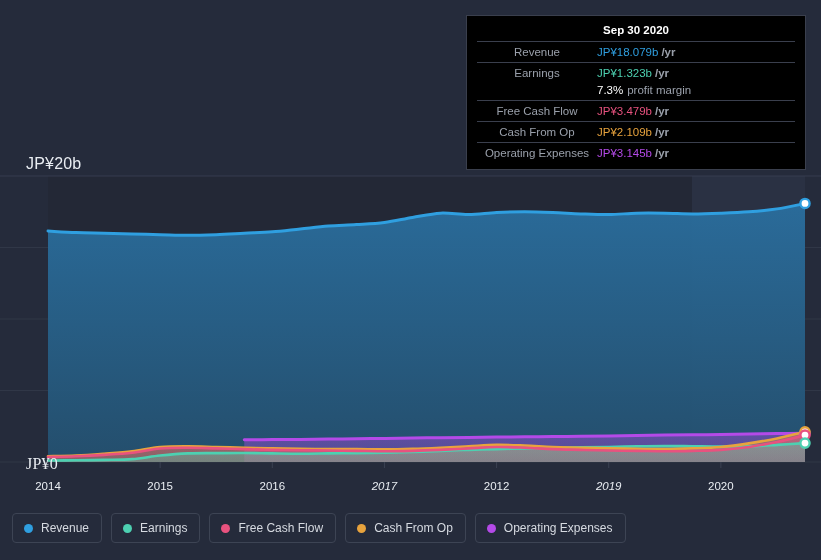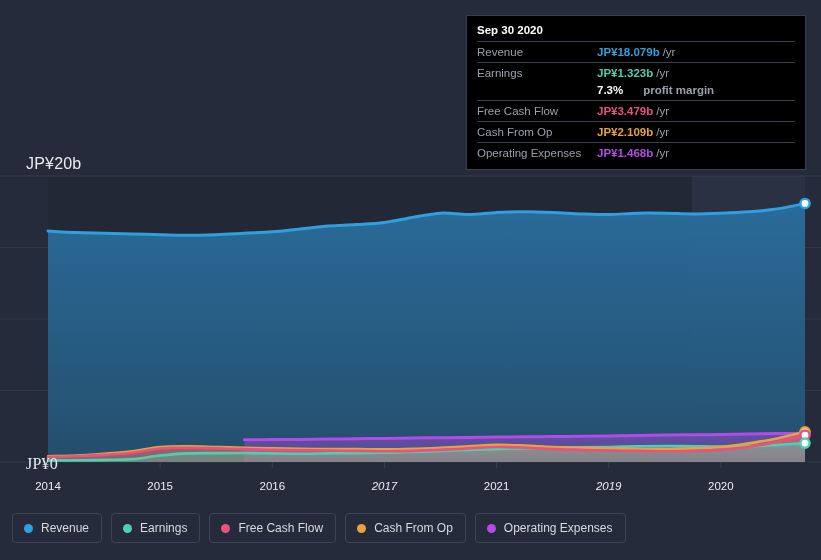--- a/index.html
+++ b/index.html
@@ -39,20 +39,21 @@
 
   
   .tooltip{
     position:absolute;
     left:466px;top:15px;
     width:340px;
     background:#000000;
     border:1px solid #3a3f4d;
     box-sizing:border-box;
     padding:7px 10px 6px 10px;
+    text-align:center;
   }
   .tt-title{
     color:#ffffff;
     font-size:11.5px;
     font-weight:bold;
     padding:1px 0 5px 0;
   }
   .tt-row{
     display:flex;
     align-items:baseline;
@@ -62,34 +63,34 @@
     line-height:14px;
   }
   .tt-row.noline{border-top:none;padding-top:0;}
   .tt-label{
     color:#9aa0ab;
     width:120px;
     flex:0 0 120px;
     white-space:nowrap;
   }
   .tt-val{
-    font-weight:bold;
+    font-weight:normal;
     white-space:nowrap;
   }
   .tt-unit{
     color:#9aa0ab;
-    font-weight:normal;
+    font-weight:bold;
     margin-left:3px;
   }
   .tt-sub{
     color:#9aa0ab;
-    font-weight:bold;
-    margin-left:20px;
-  }
-  .tt-margin{color:#ffffff;font-weight:bold;}
+    font-weight:normal;
+    margin-left:4px;
+  }
+  .tt-margin{color:#ffffff;font-weight:normal;}
 
   
   .legend{
     position:absolute;
     left:12px;top:513px;
     display:flex;
     gap:9px;
     align-items:center;
   }
   .legend-item{
@@ -177,21 +178,21 @@
       </svg>
   </div>
 
   <div class="axis-label y-top">JP¥20b</div>
   <div class="axis-label y-zero">JP¥0</div>
   <div id="xticks">
       <div class="xtick" style="left: 48px;">2014</div>
       <div class="xtick" style="left: 160.148px;">2015</div>
       <div class="xtick" style="left: 272.296px;">2016</div>
       <div class="xtick" style="left: 384.444px; font-style: italic;">2017</div>
-      <div class="xtick" style="left: 496.593px;">2021</div>
+      <div class="xtick" style="left: 496.593px;">2012</div>
       <div class="xtick" style="left: 608.741px; font-style: italic;">2019</div>
       <div class="xtick" style="left: 720.889px;">2020</div>
     </div>
 
   <div class="tooltip">
     <div class="tt-title">Sep 30 2020</div>
     <div id="tooltip-rows">
         <div class="tt-row">
           <span class="tt-label">Revenue</span>
           <span><span class="tt-val" style="color: rgb(47, 159, 224);">JP¥18.079b</span><span class="tt-unit">/yr</span></span>
@@ -207,21 +208,21 @@
         <div class="tt-row">
           <span class="tt-label">Free Cash Flow</span>
           <span><span class="tt-val" style="color: rgb(232, 82, 127);">JP¥3.479b</span><span class="tt-unit">/yr</span></span>
         </div>
         <div class="tt-row">
           <span class="tt-label">Cash From Op</span>
           <span><span class="tt-val" style="color: rgb(232, 163, 61);">JP¥2.109b</span><span class="tt-unit">/yr</span></span>
         </div>
         <div class="tt-row">
           <span class="tt-label">Operating Expenses</span>
-          <span><span class="tt-val" style="color: rgb(180, 74, 232);">JP¥1.468b</span><span class="tt-unit">/yr</span></span>
+          <span><span class="tt-val" style="color: rgb(180, 74, 232);">JP¥3.145b</span><span class="tt-unit">/yr</span></span>
         </div>
       </div>
   </div>
 
   <div class="legend" id="legend">
       <div class="legend-item">
         <span class="legend-dot" style="background: rgb(47, 159, 224);"></span>
         <span class="legend-text">Revenue</span>
       </div>
       <div class="legend-item">

